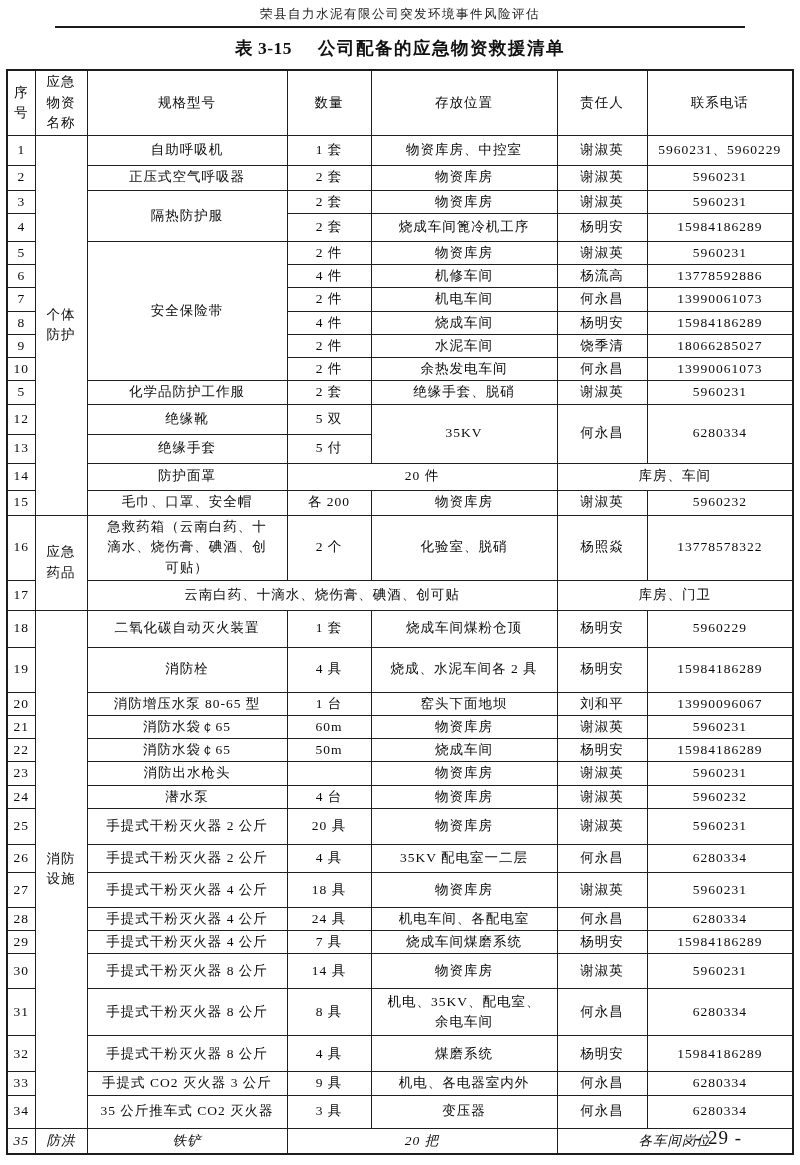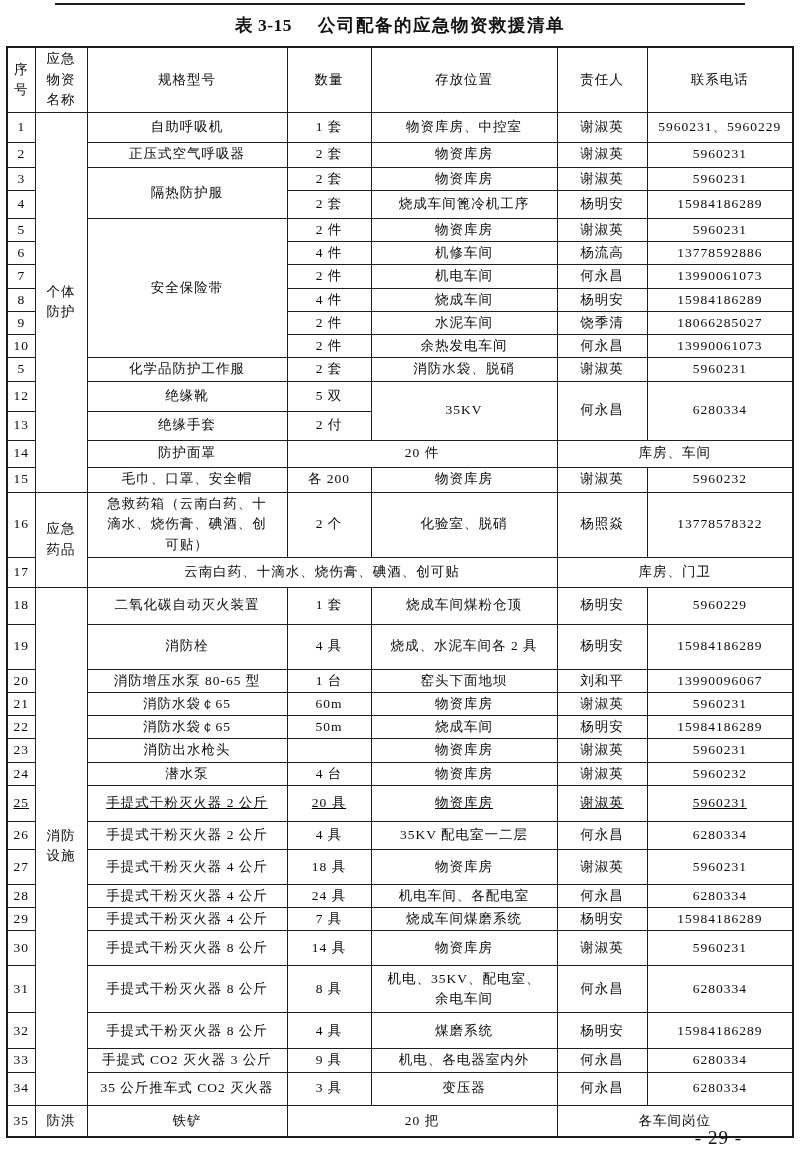--- a/index.html
+++ b/index.html
@@ -40,20 +40,21 @@
   .footer {
     position:absolute; right:58px; bottom:16px;
     font-size:19px; letter-spacing:1px; color:#111;
   }
 </style>
 </head>
 <body>
 
 <div class="page">
 
+  <div class="running-header">荣县自力水泥有限公司突发环境事件风险评估</div>
 
   <div class="header-rule"></div>
 
   <div class="page-title">
     <span class="title-label">表 3-15</span><span>公司配备的应急物资救援清单</span>
   </div>
 
   <table class="main">
     <colgroup>
       <col style="width:28px">
@@ -152,36 +153,36 @@
           <td>10</td>
           <td>2 件</td>
           <td>余热发电车间</td>
           <td>何永昌</td>
           <td>13990061073</td>
         </tr>
         <tr style="height: 22px;">
           <td>5</td>
           <td>化学品防护工作服</td>
           <td>2 套</td>
-          <td>消防水袋、脱硝</td>
+          <td>绝缘手套、脱硝</td>
           <td>谢淑英</td>
           <td>5960231</td>
         </tr>
         <tr style="height: 30px;">
           <td>12</td>
           <td>绝缘靴</td>
           <td>5 双</td>
           <td rowspan="2">35KV</td>
           <td rowspan="2">何永昌</td>
           <td rowspan="2">6280334</td>
         </tr>
         <tr style="height: 29px;">
           <td>13</td>
           <td>绝缘手套</td>
-          <td>2 付</td>
+          <td>5 付</td>
         </tr>
         <tr style="height: 27px;">
           <td>14</td>
           <td>防护面罩</td>
           <td colspan="2">20 件</td>
           <td colspan="2">库房、车间</td>
         </tr>
         <tr style="height: 25px;">
           <td>15</td>
           <td>毛巾、口罩、安全帽</td>
@@ -258,21 +259,21 @@
           <td>5960231</td>
         </tr>
         <tr style="height: 23px;">
           <td>24</td>
           <td>潜水泵</td>
           <td>4 台</td>
           <td>物资库房</td>
           <td>谢淑英</td>
           <td>5960232</td>
         </tr>
-        <tr style="height: 36px; text-decoration: underline;">
+        <tr style="height: 36px;">
           <td>25</td>
           <td>手提式干粉灭火器 2 公斤</td>
           <td>20 具</td>
           <td>物资库房</td>
           <td>谢淑英</td>
           <td>5960231</td>
         </tr>
         <tr style="height: 28px;">
           <td>26</td>
           <td>手提式干粉灭火器 2 公斤</td>
@@ -339,21 +340,21 @@
           <td>6280334</td>
         </tr>
         <tr style="height: 33px;">
           <td>34</td>
           <td>35 公斤推车式 CO2 灭火器</td>
           <td>3 具</td>
           <td>变压器</td>
           <td>何永昌</td>
           <td>6280334</td>
         </tr>
-        <tr style="height: 32px;">
+        <tr style="height: 26px; font-style: italic;">
           <td>35</td>
           <td>防洪</td>
           <td>铁铲</td>
           <td colspan="2">20 把</td>
           <td colspan="2">各车间岗位</td>
         </tr>
       </tbody>
   </table>
 
   <div class="footer">- 29 -</div>

